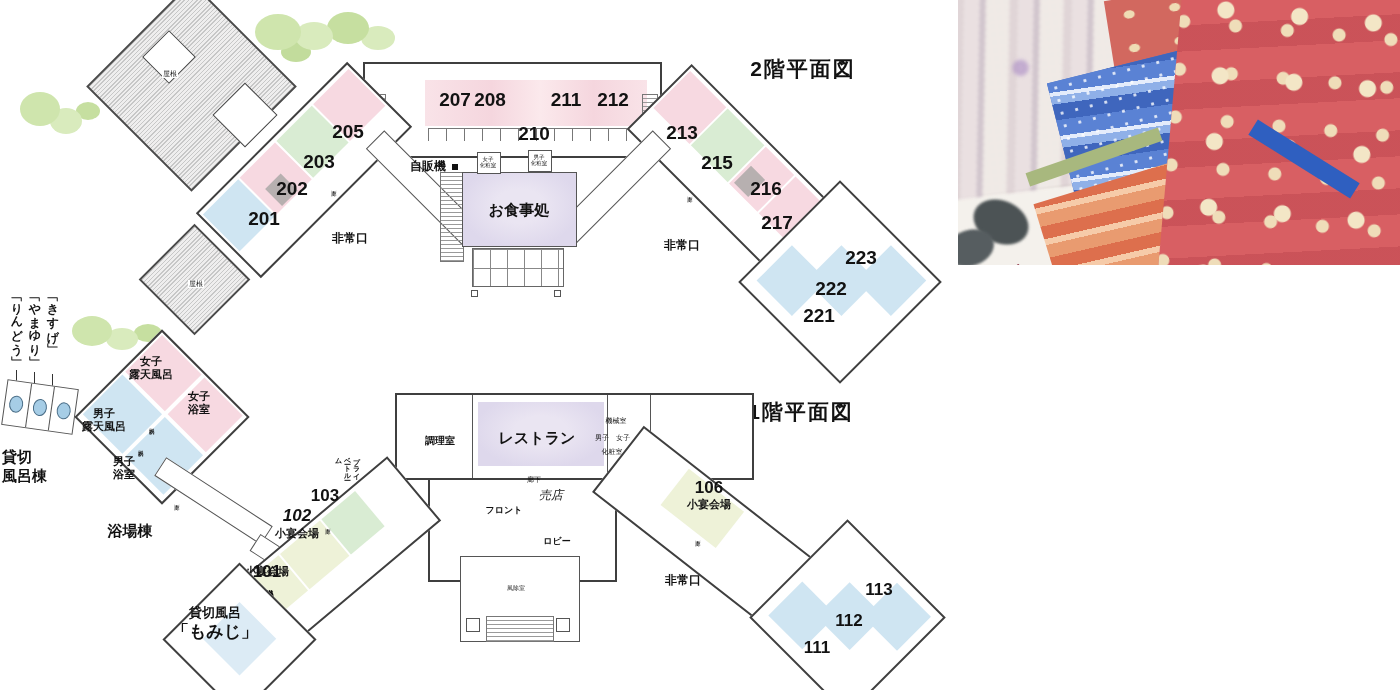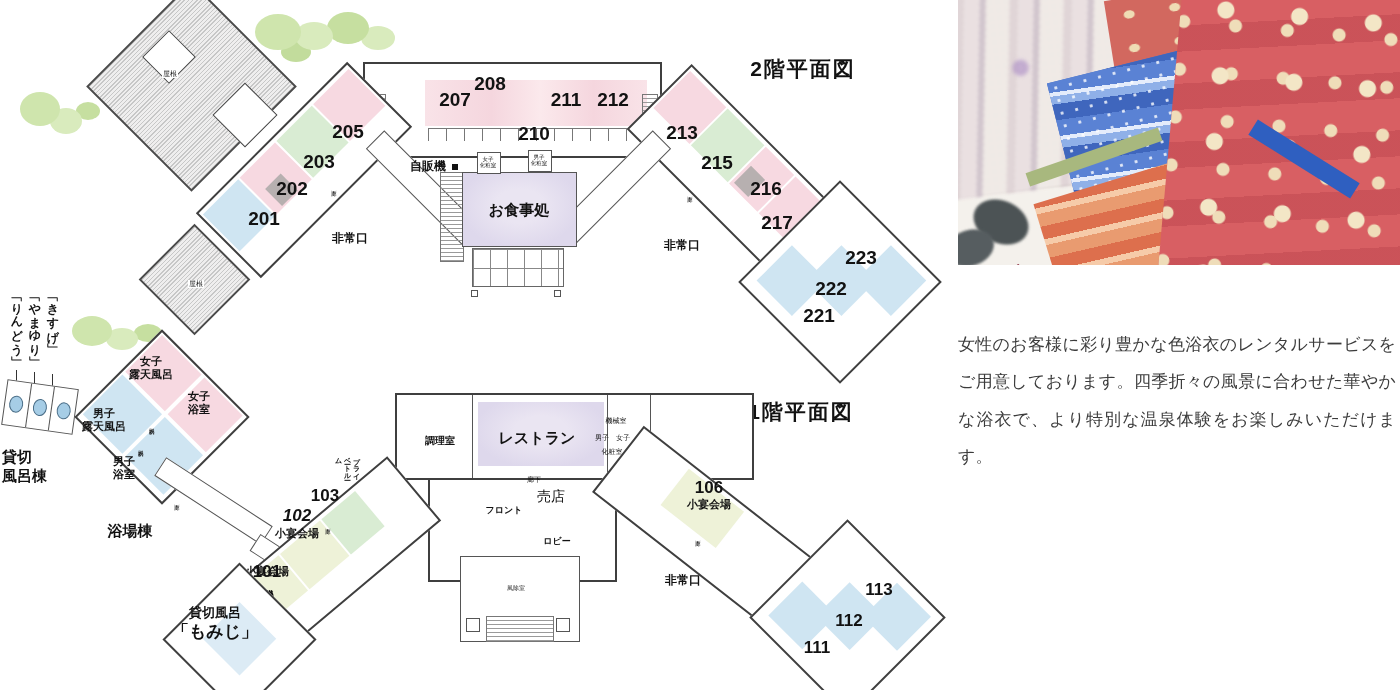--- a/index.html
+++ b/index.html
@@ -4,21 +4,21 @@
 <style>
   html,body{margin:0;padding:0;background:#fff;}
   #stage{position:relative;width:1400px;height:690px;background:#fff;overflow:hidden;
          font-family:"Liberation Sans",sans-serif;}
   .abs{position:absolute;}
   .lbl{position:absolute;transform:translate(-50%,-50%);font-weight:bold;color:#121212;
        white-space:nowrap;font-family:"Liberation Sans",sans-serif;line-height:1.15;text-align:center;}
   .s22{font-size:21px;font-weight:600;letter-spacing:2px;}
   .s19{font-size:19px;}.s17{font-size:17px;}.s15{font-size:15px;}.s13{font-size:13px;}
   .s12{font-size:12px;}.s11{font-size:11px;}.s10{font-size:10px;}.s9{font-size:9px;}
-  .s8{font-size:14px;font-weight:normal;}.s7{font-size:7px;font-weight:normal;}
+  .s8{font-size:12px;font-weight:normal;font-style:italic;}.s7{font-size:7px;font-weight:normal;}
   .s6{font-size:6px;font-weight:normal;}.s5{font-size:5.5px;font-weight:normal;}
   .vert{writing-mode:vertical-rl;transform:translate(-50%,0);}
   .wing{position:absolute;border:2px solid #3f3f3f;background:#fff;}
   .thin{border-width:1.5px;border-color:#555;}
   .patch{position:absolute;}
   .pink{background:#f7d9e1;}.green{background:#d9ecd3;}.blue{background:#cfe5f2;}
   .cream{background:#eef2d8;}.lav{background:#ded8ec;}.gray{background:#b7b0b0;}
   .roof{position:absolute;border:2px solid #4a4a4a;
         background:repeating-linear-gradient(90deg,#c7c7c7 0 1px,#efeeee 1px 3px);}
   .hatch{position:absolute;border:1px solid #777;
@@ -61,21 +61,21 @@
   <div class="tree" style="left:72px;top:316px;width:40px;height:30px;box-shadow:30px 8px 0 -4px #d9ebbd,56px 2px 0 -6px #c6dfa0;"></div>
 
   <div class="wing" style="left:363px;top:62px;width:295px;height:92px;"></div>
   <div class="patch pink" style="left:425px;top:80px;width:222px;height:46px;background:linear-gradient(90deg,#f9e3e8,#f5d6de 30%,#fbe9ec 52%,#f5d6de 76%,#f9e3e8);"></div>
   <div class="hatch" style="left:368px;top:94px;width:16px;height:40px;"></div>
   <div class="hatch" style="left:642px;top:94px;width:14px;height:40px;"></div>
   <div class="lbl s5" style="left:389px;top:120px;">DN</div>
   <div class="lbl s5" style="left:648px;top:122px;">DN</div>
   <div class="ticks" style="left:428px;top:128px;width:220px;height:12px;"></div>
   <div class="lbl s19" style="left:455px;top:100px;">207</div>
-  <div class="lbl s19" style="left:490px;top:84px;">208</div>
+  <div class="lbl s19" style="left:490px;top:100px;">208</div>
   <div class="lbl s19" style="left:534px;top:100px;margin-top:34px;">210</div>
   <div class="lbl s19" style="left:566px;top:100px;">211</div>
   <div class="lbl s19" style="left:613px;top:100px;">212</div>
 
   <div class="wing" style="left:197px;top:124px;width:210px;height:88px;transform:rotate(-45deg);">
     <div class="patch blue" style="left:2px;top:4px;width:50px;height:52px;"></div>
     <div class="patch pink" style="left:54px;top:4px;width:50px;height:52px;"></div>
     <div class="patch gray" style="left:64px;top:30px;width:22px;height:24px;"></div>
     <div class="patch green" style="left:106px;top:4px;width:50px;height:52px;"></div>
     <div class="patch pink" style="left:158px;top:4px;width:50px;height:52px;"></div>
@@ -245,15 +245,14 @@
     <div class="fab" style="left:112px;top:56px;width:200px;height:215px;transform:rotate(-14deg);background:repeating-linear-gradient(6deg,#3f66bd 0 16px,#8fb0e8 16px 24px,#e4ecfb 24px 28px,#5a82d4 28px 44px);background-color:#4a6fc3;"></div>
     <div class="fab" style="left:112px;top:56px;width:200px;height:215px;transform:rotate(-14deg);background-image:radial-gradient(#ffffff 1.4px,transparent 2px);background-size:15px 13px;opacity:.8;"></div>
 
     <div class="fab" style="left:88px;top:168px;width:230px;height:120px;transform:rotate(-17deg);background:repeating-linear-gradient(4deg,#e99b70 0 13px,#f6cba9 13px 19px,#dd6f4d 19px 32px);background-image-blend-mode:normal;"></div>
     <div class="fab" style="left:66px;top:150px;width:140px;height:14px;transform:rotate(-19deg);background:#a8b87e;"></div>
 
     <div class="fab" style="left:212px;top:-22px;width:260px;height:320px;transform:rotate(5deg);background-color:#d85f63;background-image:radial-gradient(circle,#f3e6c6 8px,rgba(0,0,0,0) 9px),radial-gradient(circle,#efddb9 6px,rgba(0,0,0,0) 7px),repeating-linear-gradient(172deg,rgba(155,38,52,.22) 0 26px,rgba(0,0,0,0) 26px 58px);background-size:74px 66px,52px 48px,auto;background-position:8px 6px,30px 30px,0 0;"></div>
     <div class="fab" style="left:286px;top:150px;width:120px;height:18px;transform:rotate(32deg);background:#2f5fc0;"></div>
   </div>
 
-  <div class="panel-text">女性のお客様に彩り豊かな色浴衣のレンタルサービスをご用意しております。四季折々の風景に合わせた華やかな浴衣で、より特別な温泉体験をお楽しみいただけます。</div>
 
 </div>
 
 </body></html>

